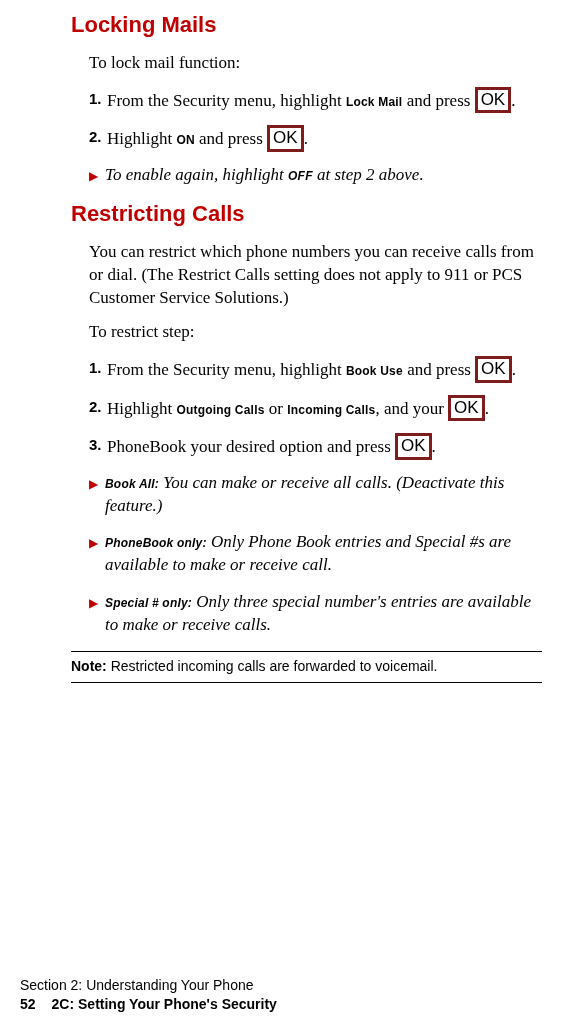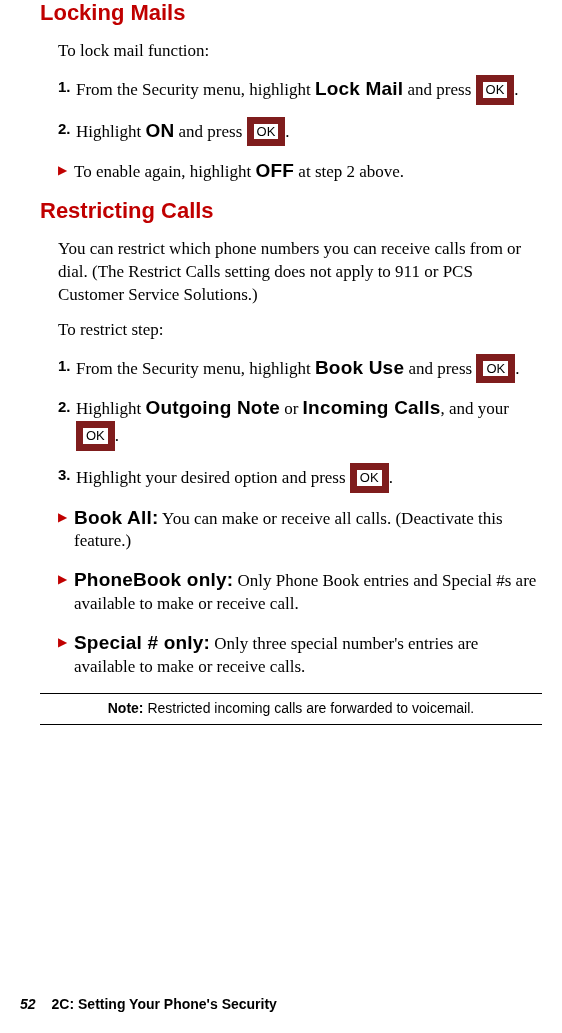--- a/index.html
+++ b/index.html
@@ -7,22 +7,23 @@
     padding: 0;
     font-family: Georgia, "Times New Roman", serif;
     background: #fff;
     color: #000;
     width: 562px;
     height: 1033px;
     position: relative;
     box-sizing: border-box;
   }
   .page {
-    padding: 0 20px 0 40px;
+    padding: 12px 20px 0 40px;
     box-sizing: border-box;
+    margin-left: 31px;
   }
   .heading {
     font-family: Arial, Helvetica, sans-serif;
     color: #c00000;
     font-weight: bold;
     font-size: 22px;
     margin: 0px 0 14px 0;
   }
   .body-block {
     margin-left: 18px;
@@ -42,77 +43,76 @@
     font-size: 15px;
     min-width: 18px;
     padding-top:2px;
   }
   .step-body {
     flex: 1;
   }
   .bold-sans {
     font-family: Arial, Helvetica, sans-serif;
     font-weight: bold;
-    font-size: 19px;
+    font-size: 12px;
     letter-spacing: 0.2px;
   }
   .key {
     font-family: Arial, Helvetica, sans-serif;
-    font-size: 13px;
-    border: 7px solid #7f1d1d;
+    font-size: 17px;
+    border: 3px solid #7f1d1d;
     padding: 0px 3px;
     display: inline-block;
     line-height: 1.2;
     vertical-align: 1px;
   }
   .bullet {
     display: flex;
     margin: 0 0 14px 0;
   }
   .bullet-mark {
     color: #c00000;
     font-size: 12px;
     min-width: 16px;
     padding-top: 4px;
   }
   .bullet-body {
     flex: 1;
+    font-style: italic;
   }
   .note-rule {
     border: 0;
     border-top: 1px solid #000;
     margin: 4px 0;
   }
   .note-line {
     font-family: Arial, Helvetica, sans-serif;
     font-size: 14px;
     font-weight: bold;
     padding: 2px 0 4px 0;
-    text-align: center;
   }
   .note-text {
     font-family: Arial, Helvetica, sans-serif;
     font-size: 14px;
     font-weight: normal;
   }
   .footer {
     position: absolute;
     left: 20px;
     bottom: 18px;
     font-family: Arial, Helvetica, sans-serif;
     font-size: 14px;
     line-height: 1.4;
   }
   .footer-line1 { font-weight: normal; }
   .footer-line2 { font-weight: bold; }
   .footer-page {
     font-weight: bold;
     display: inline-block;
     margin-right: 16px;
-    font-style: italic;
   }
 </style>
 </head>
 <body>
 
 <div class="page">
 
   <div class="heading">Locking Mails</div>
   <div class="body-block">
     <p class="para">To lock mail function:</p>
@@ -147,28 +147,28 @@
     <div class="step">
       <span class="step-num">1.</span>
       <span class="step-body">
         <span>From the Security menu, highlight </span><span class="bold-sans">Book Use</span><span> and press </span><span class="key">OK</span><span>.</span>
       </span>
     </div>
 
     <div class="step">
       <span class="step-num">2.</span>
       <span class="step-body">
-        <span>Highlight </span><span class="bold-sans">Outgoing Note</span><span> or </span><span class="bold-sans">Incoming Calls</span><span>, and your </span><span class="key">OK</span><span>.</span>
+        <span>Highlight </span><span class="bold-sans">Outgoing Calls</span><span> or </span><span class="bold-sans">Incoming Calls</span><span>, and your </span><span class="key">OK</span><span>.</span>
       </span>
     </div>
 
     <div class="step">
       <span class="step-num">3.</span>
       <span class="step-body">
-        <span>Highlight your desired option and press </span><span class="key">OK</span><span>.</span>
+        <span>PhoneBook your desired option and press </span><span class="key">OK</span><span>.</span>
       </span>
     </div>
 
     <div class="bullet">
       <span class="bullet-mark">▶</span>
       <span class="bullet-body">
         <span class="bold-sans">Book All:</span><span> You can make or receive all calls. (Deactivate this feature.)</span>
       </span>
     </div>
 
@@ -189,16 +189,17 @@
 
   <hr class="note-rule">
   <div class="note-line">
     <span>Note: </span><span class="note-text">Restricted incoming calls are forwarded to voicemail.</span>
   </div>
   <hr class="note-rule">
 
 </div>
 
 <div class="footer">
+  <div class="footer-line1">Section 2: Understanding Your Phone</div>
   <div class="footer-line2">
     <span class="footer-page">52</span><span>2C: Setting Your Phone's Security</span>
   </div>
 </div>
 
 </body></html>

